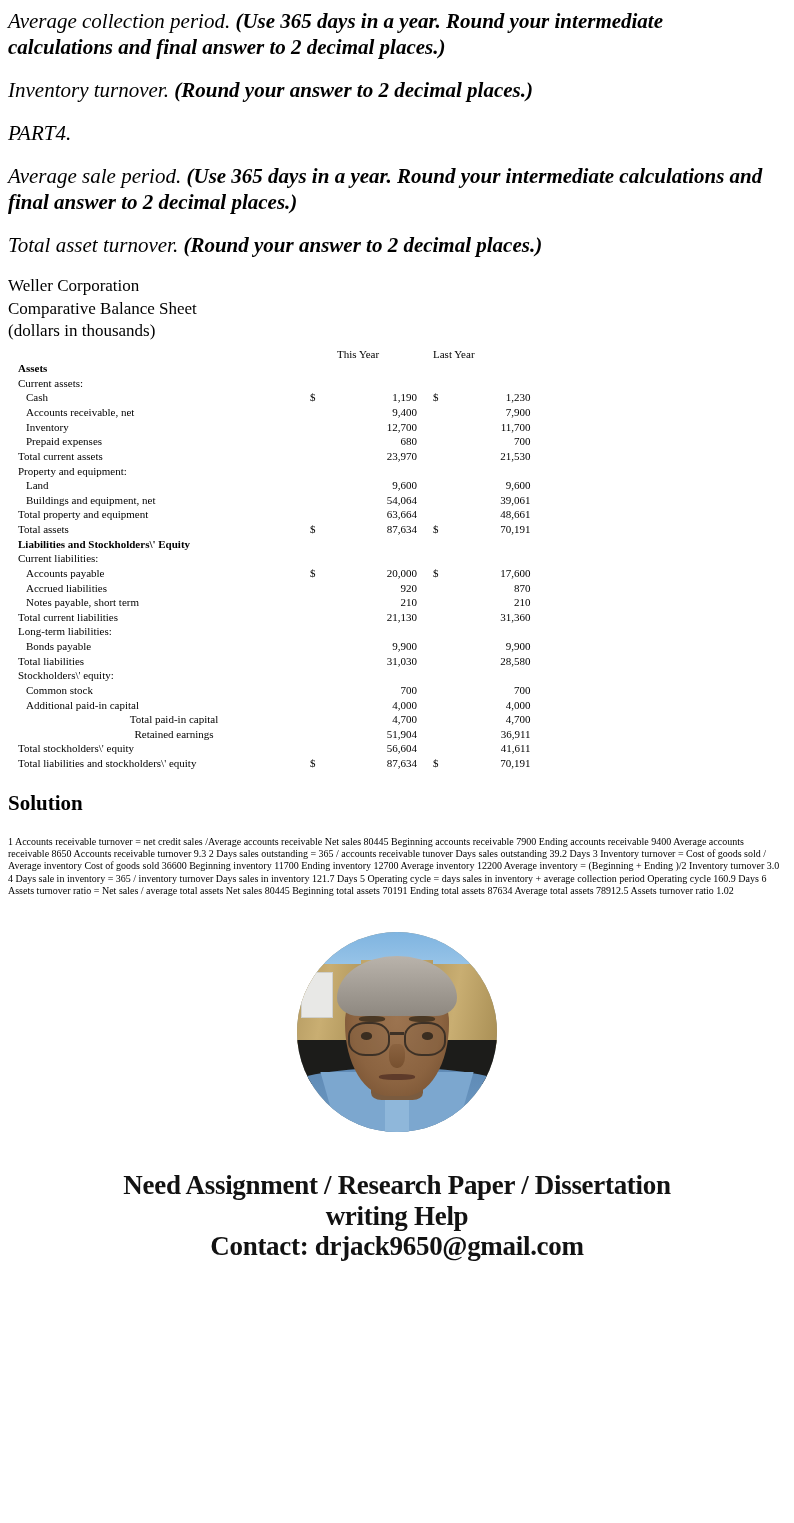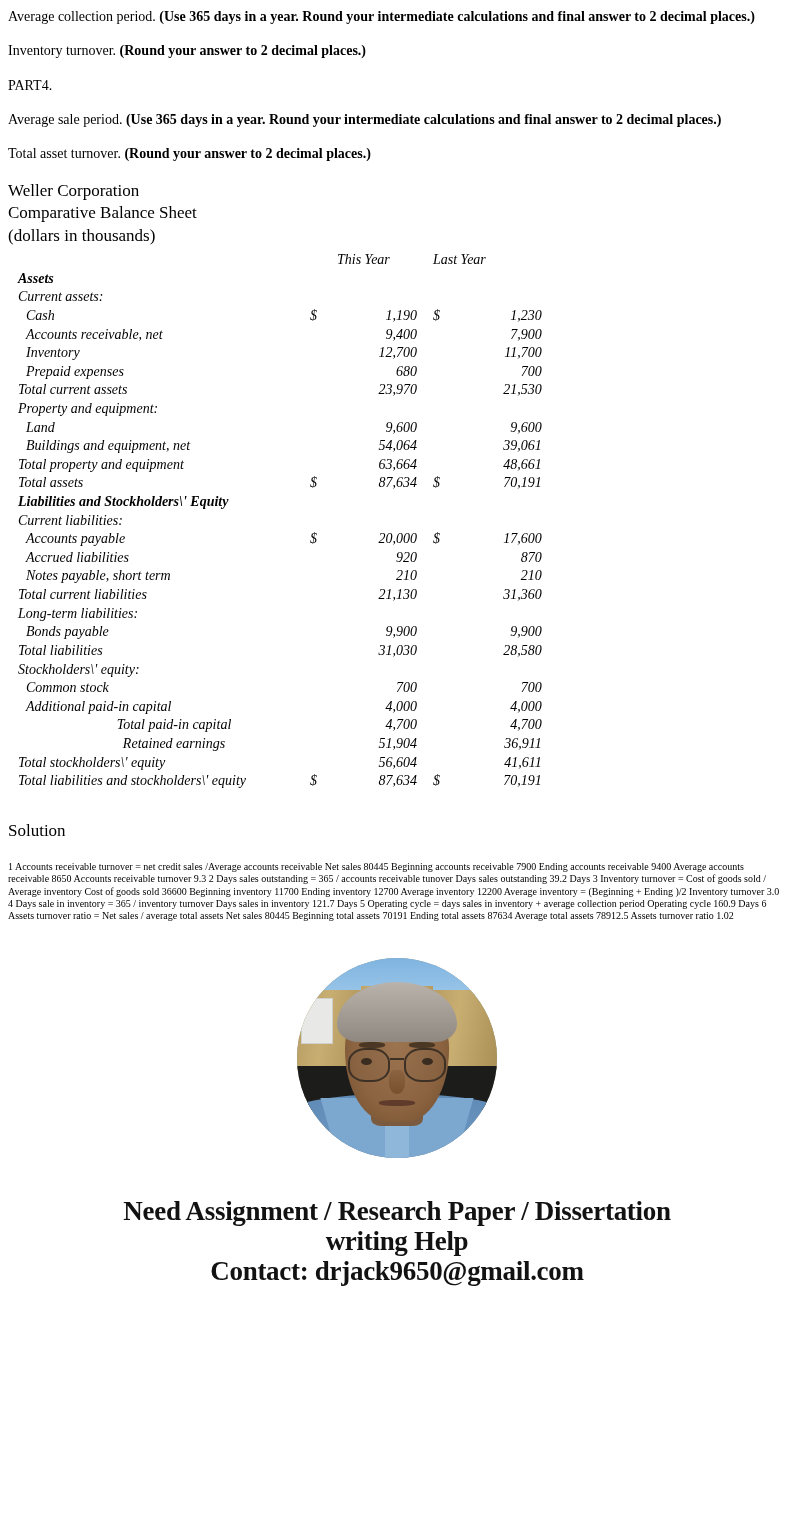--- a/index.html
+++ b/index.html
@@ -22,43 +22,43 @@
     min-height: 1523px;
     padding: 0;
     box-sizing: border-box;
   }
 
   
   .questions {
     padding: 8px 22px 0 8px;
   }
   .q-line {
-    font-size: 14px;
+    font-size: 21px;
     line-height: 1.24;
     margin: 12px 0 17px 0;
+    font-style: italic;
   }
   .q-line:first-child { margin-top: 0; }
   .q-line .lead { font-weight: normal; }
   .q-line .strong { font-weight: bold; }
 
   
   .bs-wrap {
     margin-top: 13px;
     padding-left: 8px;
   }
   .bs-title {
     font-size: 17px;
     line-height: 1.32;
     white-space: pre;
   }
   table.bs {
     border-collapse: collapse;
     margin-top: 4px;
-    font-size: 14px;
-    font-style: italic;
+    font-size: 11px;
   }
   table.bs td, table.bs th {
     padding: 0;
     font-weight: normal;
     line-height: 1.33;
     vertical-align: baseline;
     white-space: nowrap;
   }
   
   .c-label { width: 272px; }
@@ -73,23 +73,23 @@
   .hdr-this { text-align: left; padding-left: 7px !important; }
   .hdr-last { text-align: left; }
 
   .lvl0 { padding-left: 10px !important; }
   .lvl1 { padding-left: 18px !important; }
   .lvl2 { padding-left: 30px !important; text-align: center; }
   .bold { font-weight: bold !important; }
 
   
   .solution-head {
-    margin: 30px 0 0 8px;
-    font-size: 17px;
-    font-weight: normal;
+    margin: 20px 0 0 8px;
+    font-size: 21px;
+    font-weight: bold;
     line-height: 1.2;
   }
   .solution-body {
     margin: 20px 8px 0 8px;
     font-size: 10px;
     line-height: 1.23;
     text-align: left;
   }
 
   

